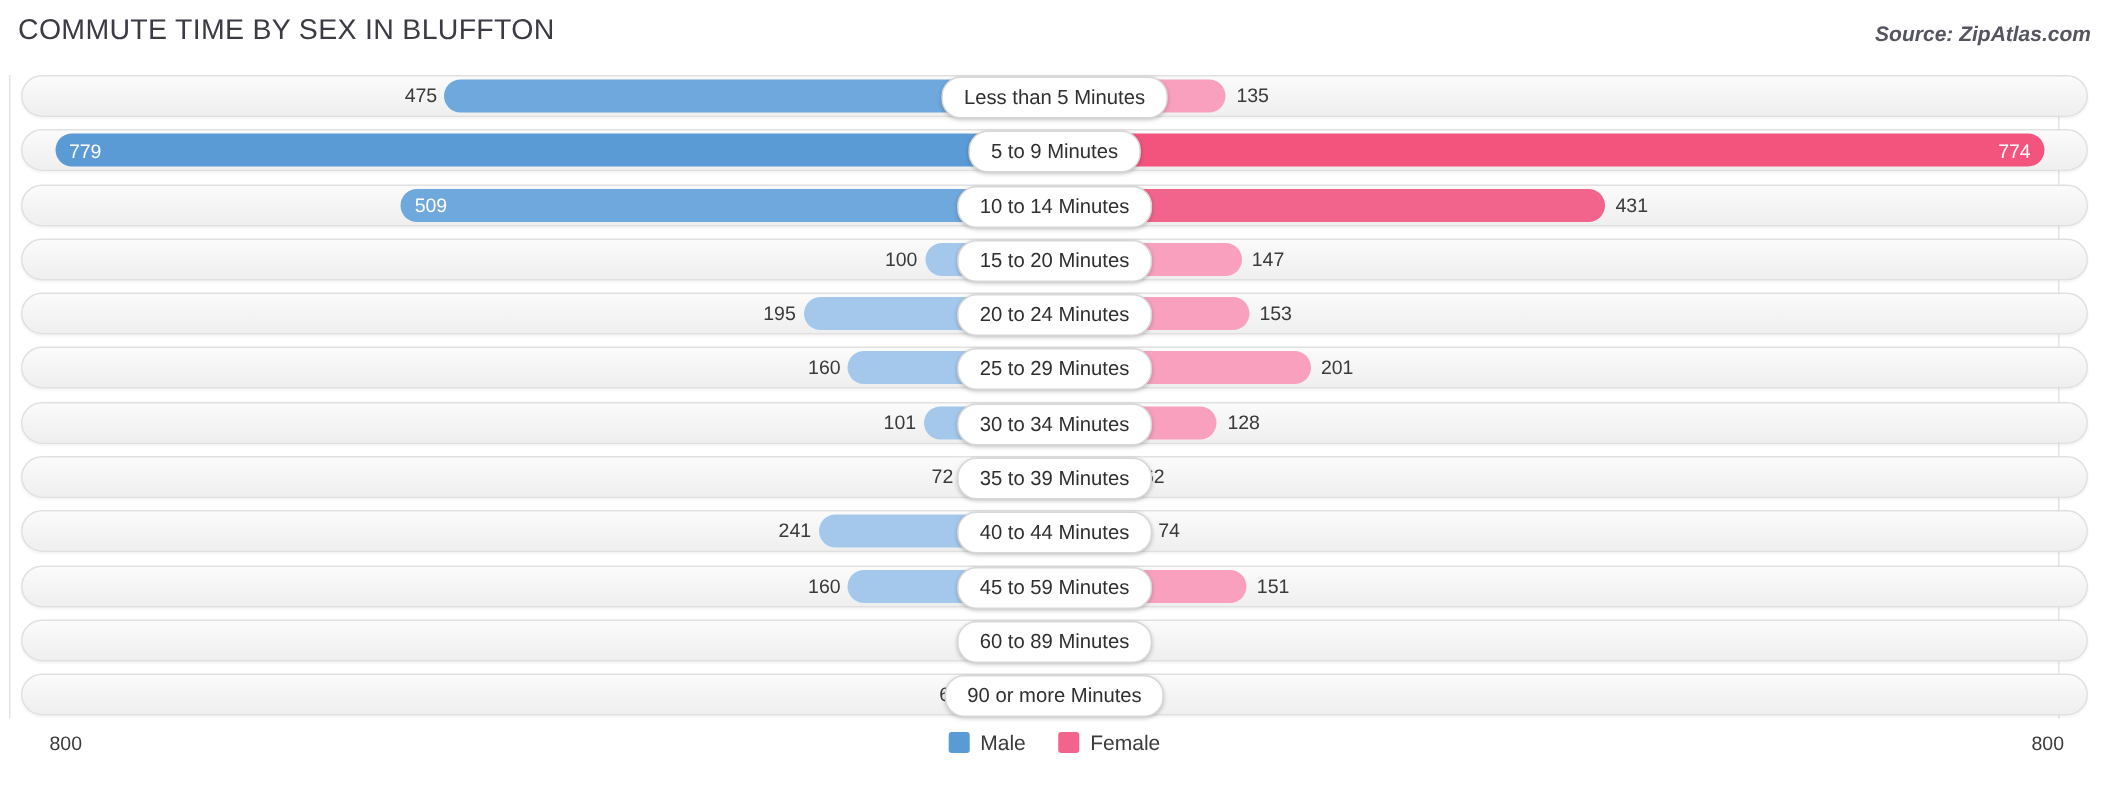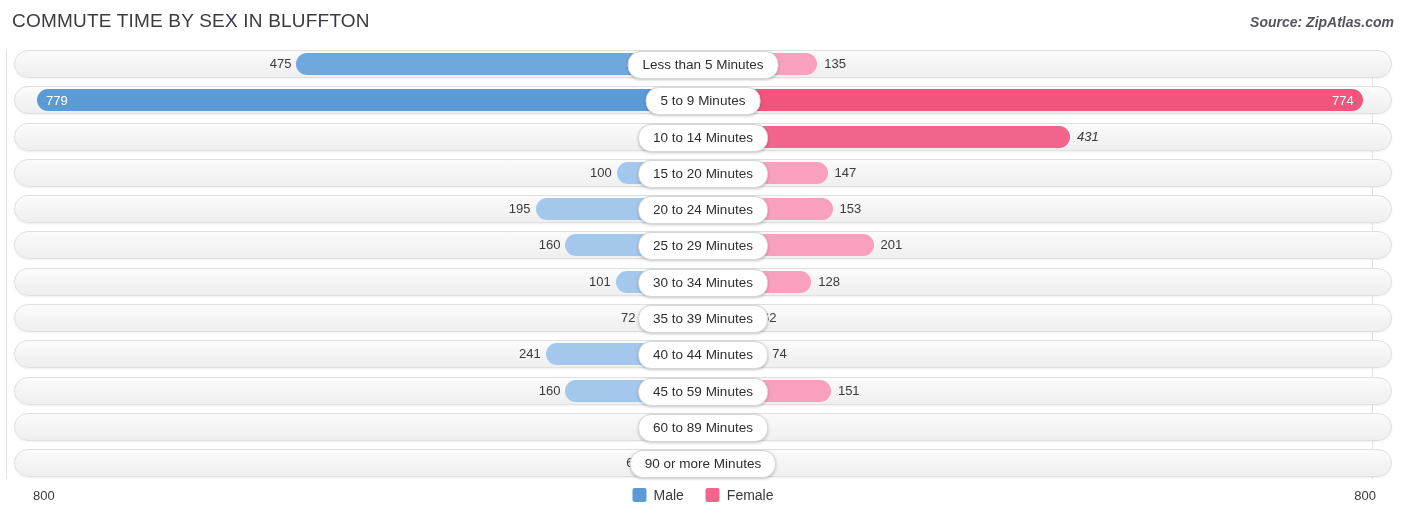--- a/index.html
+++ b/index.html
@@ -125,21 +125,24 @@
         <div class="row">
           <div class="bar bar-male" style="left: 21.9288px; width: 665.071px; background: rgb(91, 155, 213);">
             <span class="bar-inner-label">779</span>
           </div>
           <div class="bar bar-female" style="left: 687px; width: 660.803px; background: rgb(242, 84, 126);">
             <span class="bar-inner-label">774</span>
           </div>
           <div class="pill">5 to 9 Minutes</div>
         </div>
         <div class="row">
-          <div class="bar-outer-label lbl-right" style="left: 1061.97px; font-style: italic;">431</div>
+          <div class="bar-outer-label lbl-right" style="left: 1061.97px;">431</div>
+          <div class="bar bar-male" style="left: 252.441px; width: 434.559px; background: rgb(111, 168, 220);">
+            <span class="bar-inner-label">509</span>
+          </div>
           <div class="bar bar-female rounded-full" style="left: 687px; width: 367.966px; background: rgb(242, 100, 140);"></div>
           <div class="pill">10 to 14 Minutes</div>
         </div>
         <div class="row">
           <div class="bar-outer-label lbl-left" style="right: 779.375px;">100</div>
           <div class="bar-outer-label lbl-right" style="left: 819.501px;">147</div>
           <div class="bar bar-male rounded-full" style="left: 601.625px; width: 85.375px; background: rgb(164, 200, 236);"></div>
           <div class="bar bar-female rounded-full" style="left: 687px; width: 125.501px; background: rgb(249, 160, 190);"></div>
           <div class="pill">15 to 20 Minutes</div>
         </div>

